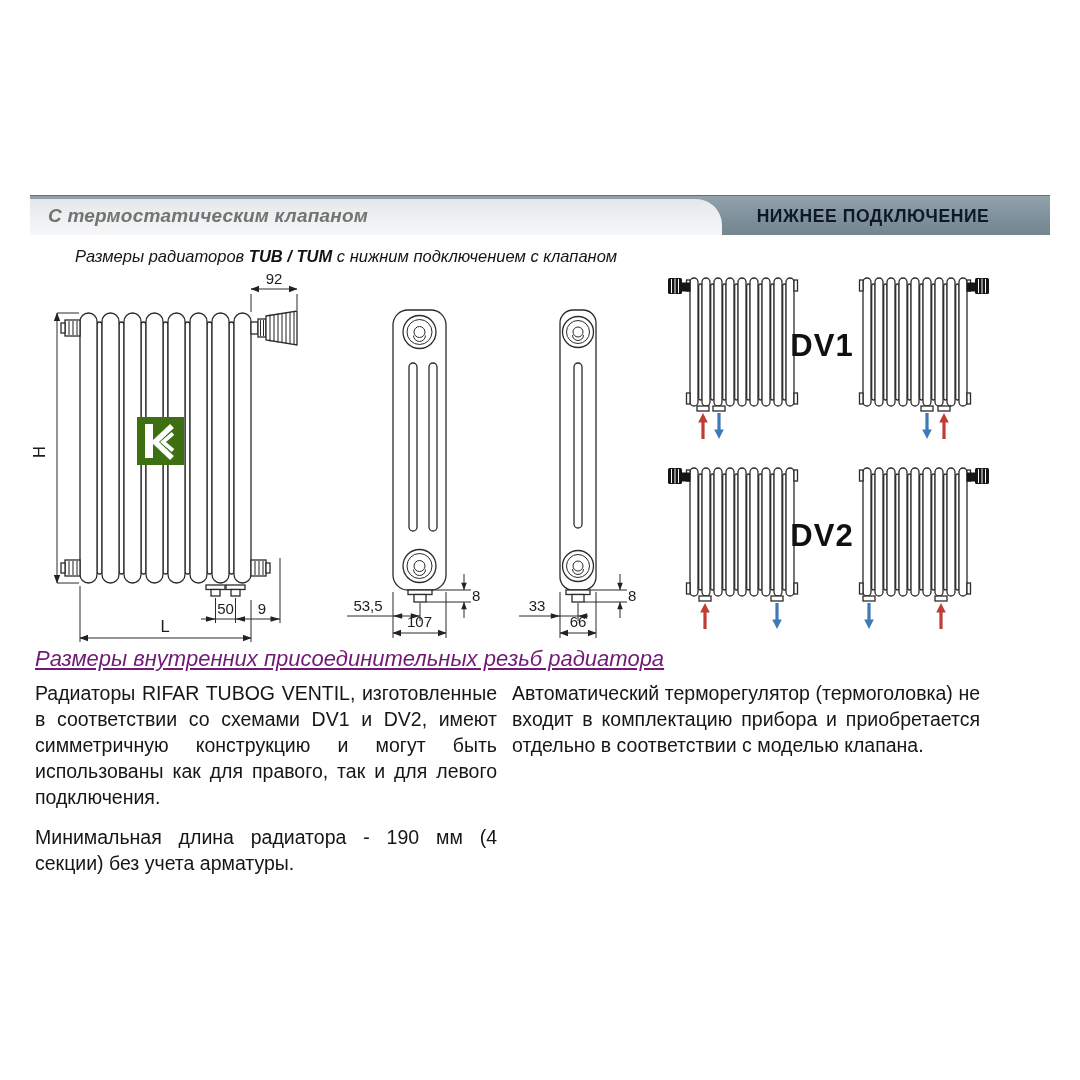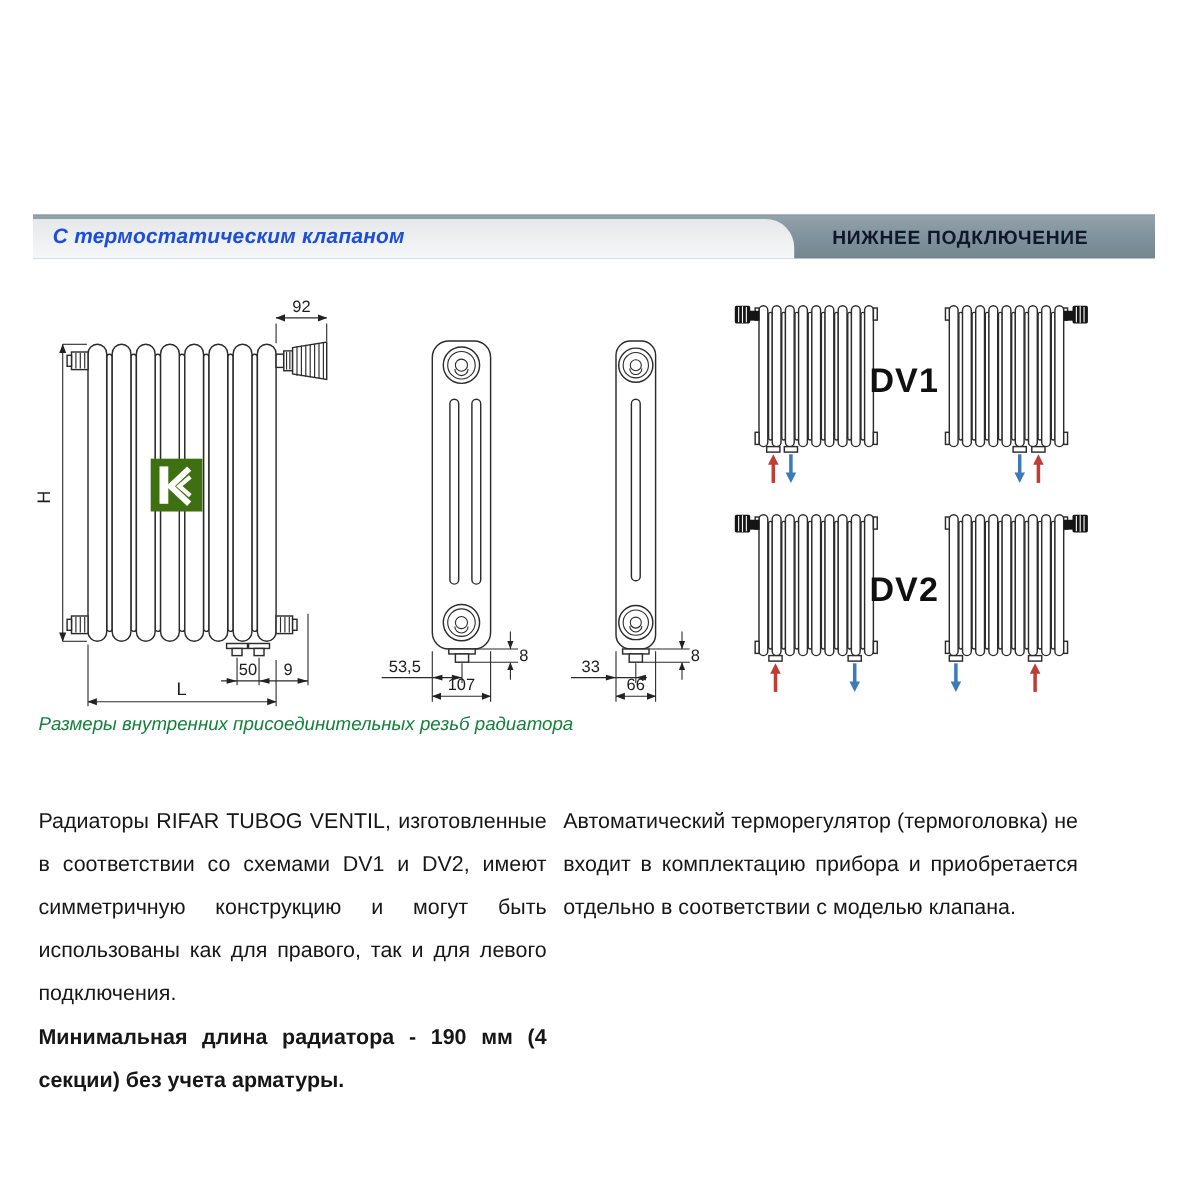--- a/index.html
+++ b/index.html
@@ -6,45 +6,45 @@
   .page{position:relative;width:1080px;height:1080px;background:#fff;overflow:hidden;
         font-family:"Liberation Sans", sans-serif;color:#1c1c1c;}
 
   
   .hdr{position:absolute;left:30px;top:195px;width:1020px;height:40px;}
   .hdr-slate{position:absolute;inset:0;background:linear-gradient(#93a2ab, var(--slate) 55%, #74878f);
              border-top:1px solid #5f737c;}
   .hdr-band{position:absolute;left:0;top:4px;width:692px;height:36px;
             background:linear-gradient(#e5e8ea,#f6f7f8);border-top-right-radius:26px;}
   .hdr-title{position:absolute;left:18px;top:10px;font-size:19px;font-weight:bold;font-style:italic;
-             color:#1d4ed8;letter-spacing:.2px;}
+             color:#737373;letter-spacing:.2px;}
   .hdr-banner{position:absolute;right:22px;top:11px;width:310px;text-align:center;color:#0f172a;
               font-size:17.5px;font-weight:bold;letter-spacing:.6px;}
 
   
   .subtitle{position:absolute;left:75px;top:247px;font-size:16.5px;font-style:italic;color:#141414;}
   .subtitle b{font-weight:bold;}
 
   
   .dw{fill:#fff;stroke:#2b2b2b;stroke-width:1.3;}
   .dl{stroke:#2b2b2b;stroke-width:1;fill:none;}
   .rib{stroke:#2b2b2b;stroke-width:1.05;}
   .ah{fill:#222;stroke:none;}
   text.dim{font-family:"Liberation Sans",sans-serif;font-size:15px;fill:#1d1d1d;}
   text.dimb{font-family:"Liberation Sans",sans-serif;font-size:16.5px;fill:#1d1d1d;}
   text.dvlbl{font-family:"Liberation Sans",sans-serif;font-size:31px;font-weight:bold;fill:#101010;letter-spacing:1px;}
   svg{position:absolute;overflow:visible;}
 
   
-  .note{position:absolute;left:35px;top:646px;font-size:17px;font-style:italic;line-height:26px;color:#15803d;}
-  .col{position:absolute;top:728px;font-size:19.5px;line-height:39px;color:#161616;text-align:justify;}
+  .note{position:absolute;left:35px;top:646px;font-size:22px;font-style:italic;line-height:26px;color:#701a75;text-decoration:underline;}
+  .col{position:absolute;top:680px;font-size:19.5px;line-height:26px;color:#161616;text-align:justify;}
   .col-left{left:35px;width:462px;}
   .col-right{left:512px;width:468px;}
   .col p{margin:0;}
-  .col .bold{font-weight:bold;margin-top:1px;}
+  .col .bold{font-weight:normal;margin-top:14px;}
 </style>
 </head>
 <body>
 
 <div class="page">
 
   <svg width="0" height="0">
     <defs>
       <marker id="da" viewBox="0 0 10 10" refX="9.5" refY="5" markerWidth="8.5" markerHeight="8.5" orient="auto-start-reverse">
         <path d="M0,1.2 L10,5 L0,8.8 z" fill="#222"></path>
@@ -105,20 +105,23 @@
     </defs>
   </svg>
 
   <div class="hdr">
     <div class="hdr-slate"></div>
     <div class="hdr-band"></div>
     <div class="hdr-title">С термостатическим клапаном</div>
     <div class="hdr-banner">НИЖНЕЕ ПОДКЛЮЧЕНИЕ</div>
   </div>
 
+  <div class="subtitle">
+    <span>Размеры радиаторов </span><b>TUB / TUM</b><span> с нижним подключением с клапаном</span>
+  </div>
 
   <svg style="left:35px;top:270px;" width="285" height="378" viewBox="0 0 285 378">
 
     <use href="#fgap" x="62" y="43"></use>
       <use href="#fgap" x="84" y="43"></use>
       <use href="#fgap" x="106" y="43"></use>
     <use href="#fgap" x="128" y="43"></use>
       <use href="#fgap" x="150" y="43"></use>
       <use href="#fgap" x="172" y="43"></use>
     <use href="#fgap" x="194" y="43"></use>

